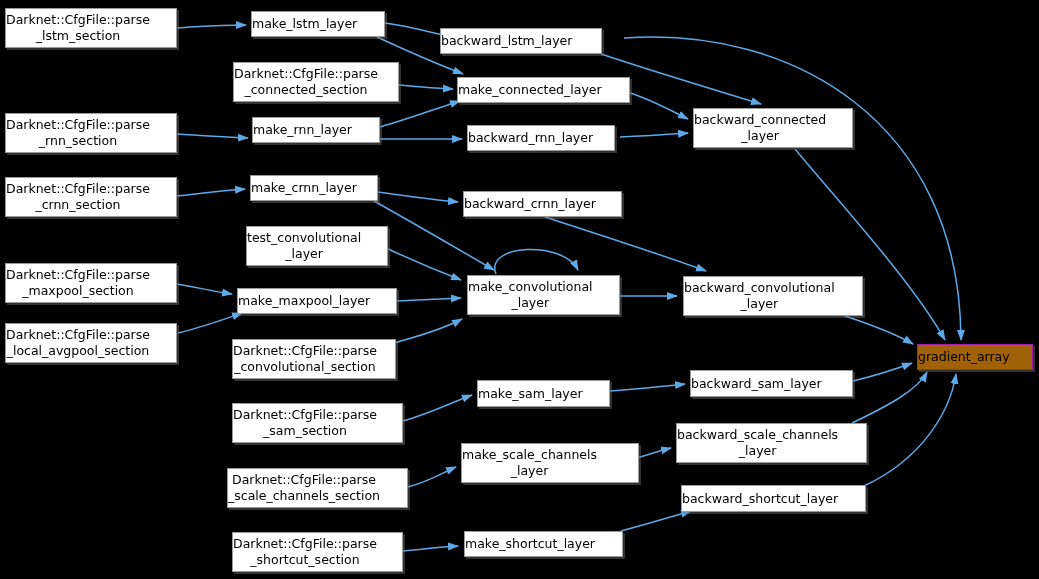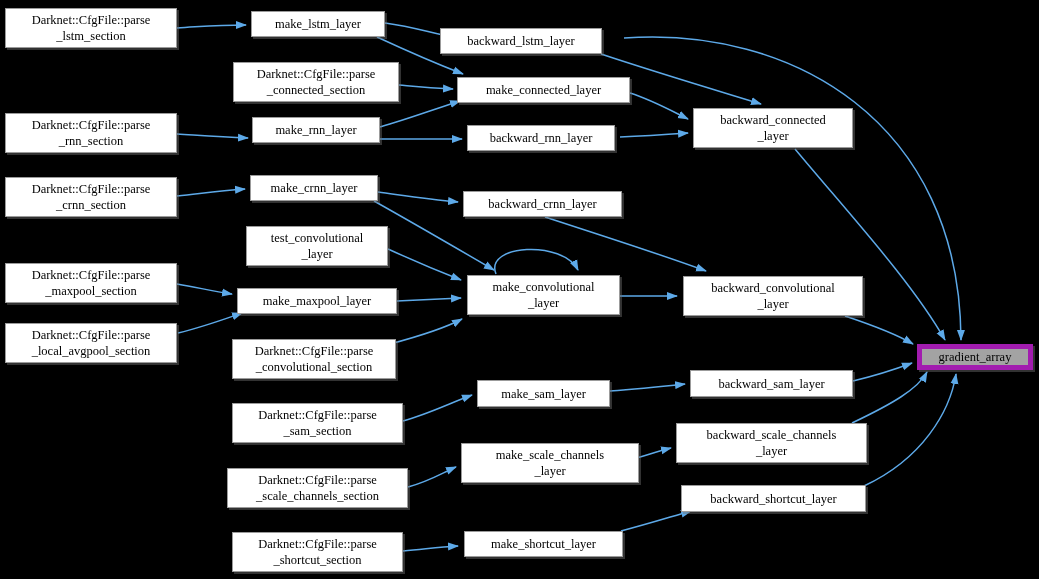--- a/index.html
+++ b/index.html
@@ -1,23 +1,23 @@
 <!DOCTYPE html>
 <html><head>
 <meta charset="utf-8">
 <style>
   html,body{margin:0;padding:0;background:#000;}
   #canvas{position:relative;width:1039px;height:579px;background:#000;overflow:hidden;
           font-family:"DejaVu Sans","Liberation Sans",sans-serif;}
   #edges{position:absolute;left:0;top:0;width:1039px;height:579px;}
-  .node{position:absolute;box-sizing:border-box;display:flex;align-items:center;justify-content:center;
+  .node{position:absolute;box-sizing:border-box;display:flex;align-items:center;justify-content:flex-start;
         background:#ffffff;border:1px solid #9b9b9b;box-shadow:2px 2px 0 rgba(110,110,110,.45);
         color:#000;font-size:12.5px;line-height:16px;text-align:center;white-space:pre-line;
-        cursor:pointer;font-family:Liberation Serif, serif;}
-  .node.current{background:#a3a3a3;border:5px solid #a21caf;cursor:default;}
+        cursor:pointer;}
+  .node.current{background:#a16207;border:1px solid #a21caf;cursor:default;}
   .node span{pointer-events:none;}
 </style>
 </head>
 <body>
 
 <div id="canvas">
 
   <svg id="edges" width="1039" height="579" viewBox="0 0 1039 579" fill="none">
     <defs>
       <marker id="arw" viewBox="0 0 11 8" markerWidth="11" markerHeight="9" refX="10" refY="4" orient="auto" markerUnits="userSpaceOnUse">

